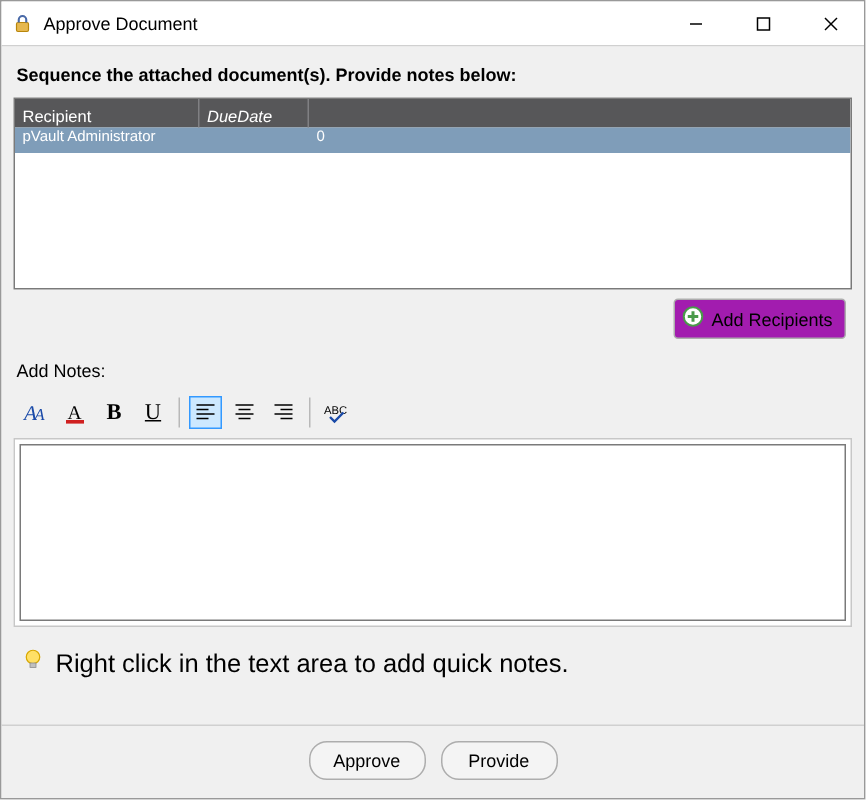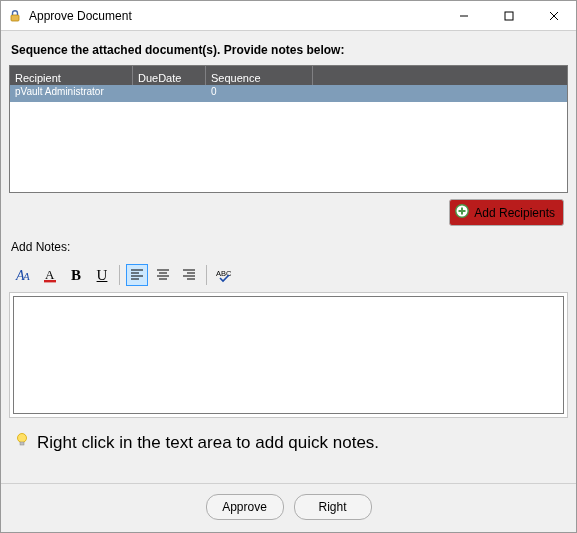--- a/index.html
+++ b/index.html
@@ -77,21 +77,21 @@
     background: #575759;
     color: #fff;
     height: 19px;
     font-size: 11px;
   }
   .grid-header .col {
     border-right: 1px solid #808083;
     padding: 6px 5px;
   }
   .col.c1 { width: 123px; }
-  .col.c2 { width: 73px; }
+  .col.c2 { width: 73px; font-style: italic; }
   .col.c3 { width: 107px; }
   .col.c4 { flex: 1; border-right: none; }
   .grid-row {
     display: flex;
     height: 17px;
     font-size: 10px;
     color: #fff;
     background: #7f9db9;
   }
   .grid-row .col {
@@ -102,21 +102,21 @@
     display: flex;
     justify-content: flex-end;
     padding: 6px 4px 10px 4px;
   }
   .add-recipients-btn {
     display: flex;
     align-items: center;
     gap: 4px;
     border: 1px solid #adadad;
     border-radius: 3px;
-    background: #b91c1c;
+    background: #a21caf;
     padding: 3px 8px 3px 4px;
     font-size: 12px;
     cursor: default;
     margin-left: 23px;
   }
 
   .notes-label {
     font-weight: normal;
     font-size: 12px;
     margin: 4px 2px 10px 2px;
@@ -234,21 +234,20 @@
   </div>
 
   <div class="content">
 
     <div class="instruction">Sequence the attached document(s). Provide notes below:</div>
 
     <div class="grid-wrap">
       <div class="grid-header">
         <div class="col c1">Recipient</div>
         <div class="col c2">DueDate</div>
-        <div class="col c3">Sequence</div>
         <div class="col c4"></div>
       </div>
       <div class="grid-row">
         <div class="col c1">pVault Administrator</div>
         <div class="col c2"></div>
         <div class="col c3">0</div>
         <div class="col c4"></div>
       </div>
     </div>
 
@@ -327,16 +326,16 @@
           <rect x="5" y="10" width="4" height="3" fill="#c0c0c0" stroke="#888" stroke-width="0.5"></rect>
         </svg>
       </span>
       <span>Right click in the text area to add quick notes.</span>
     </div>
 
   </div>
 
   <div class="button-bar">
     <button class="dlg-btn">Approve</button>
-    <button class="dlg-btn">Right</button>
+    <button class="dlg-btn">Provide</button>
   </div>
 
 </div>
 
 </body></html>

